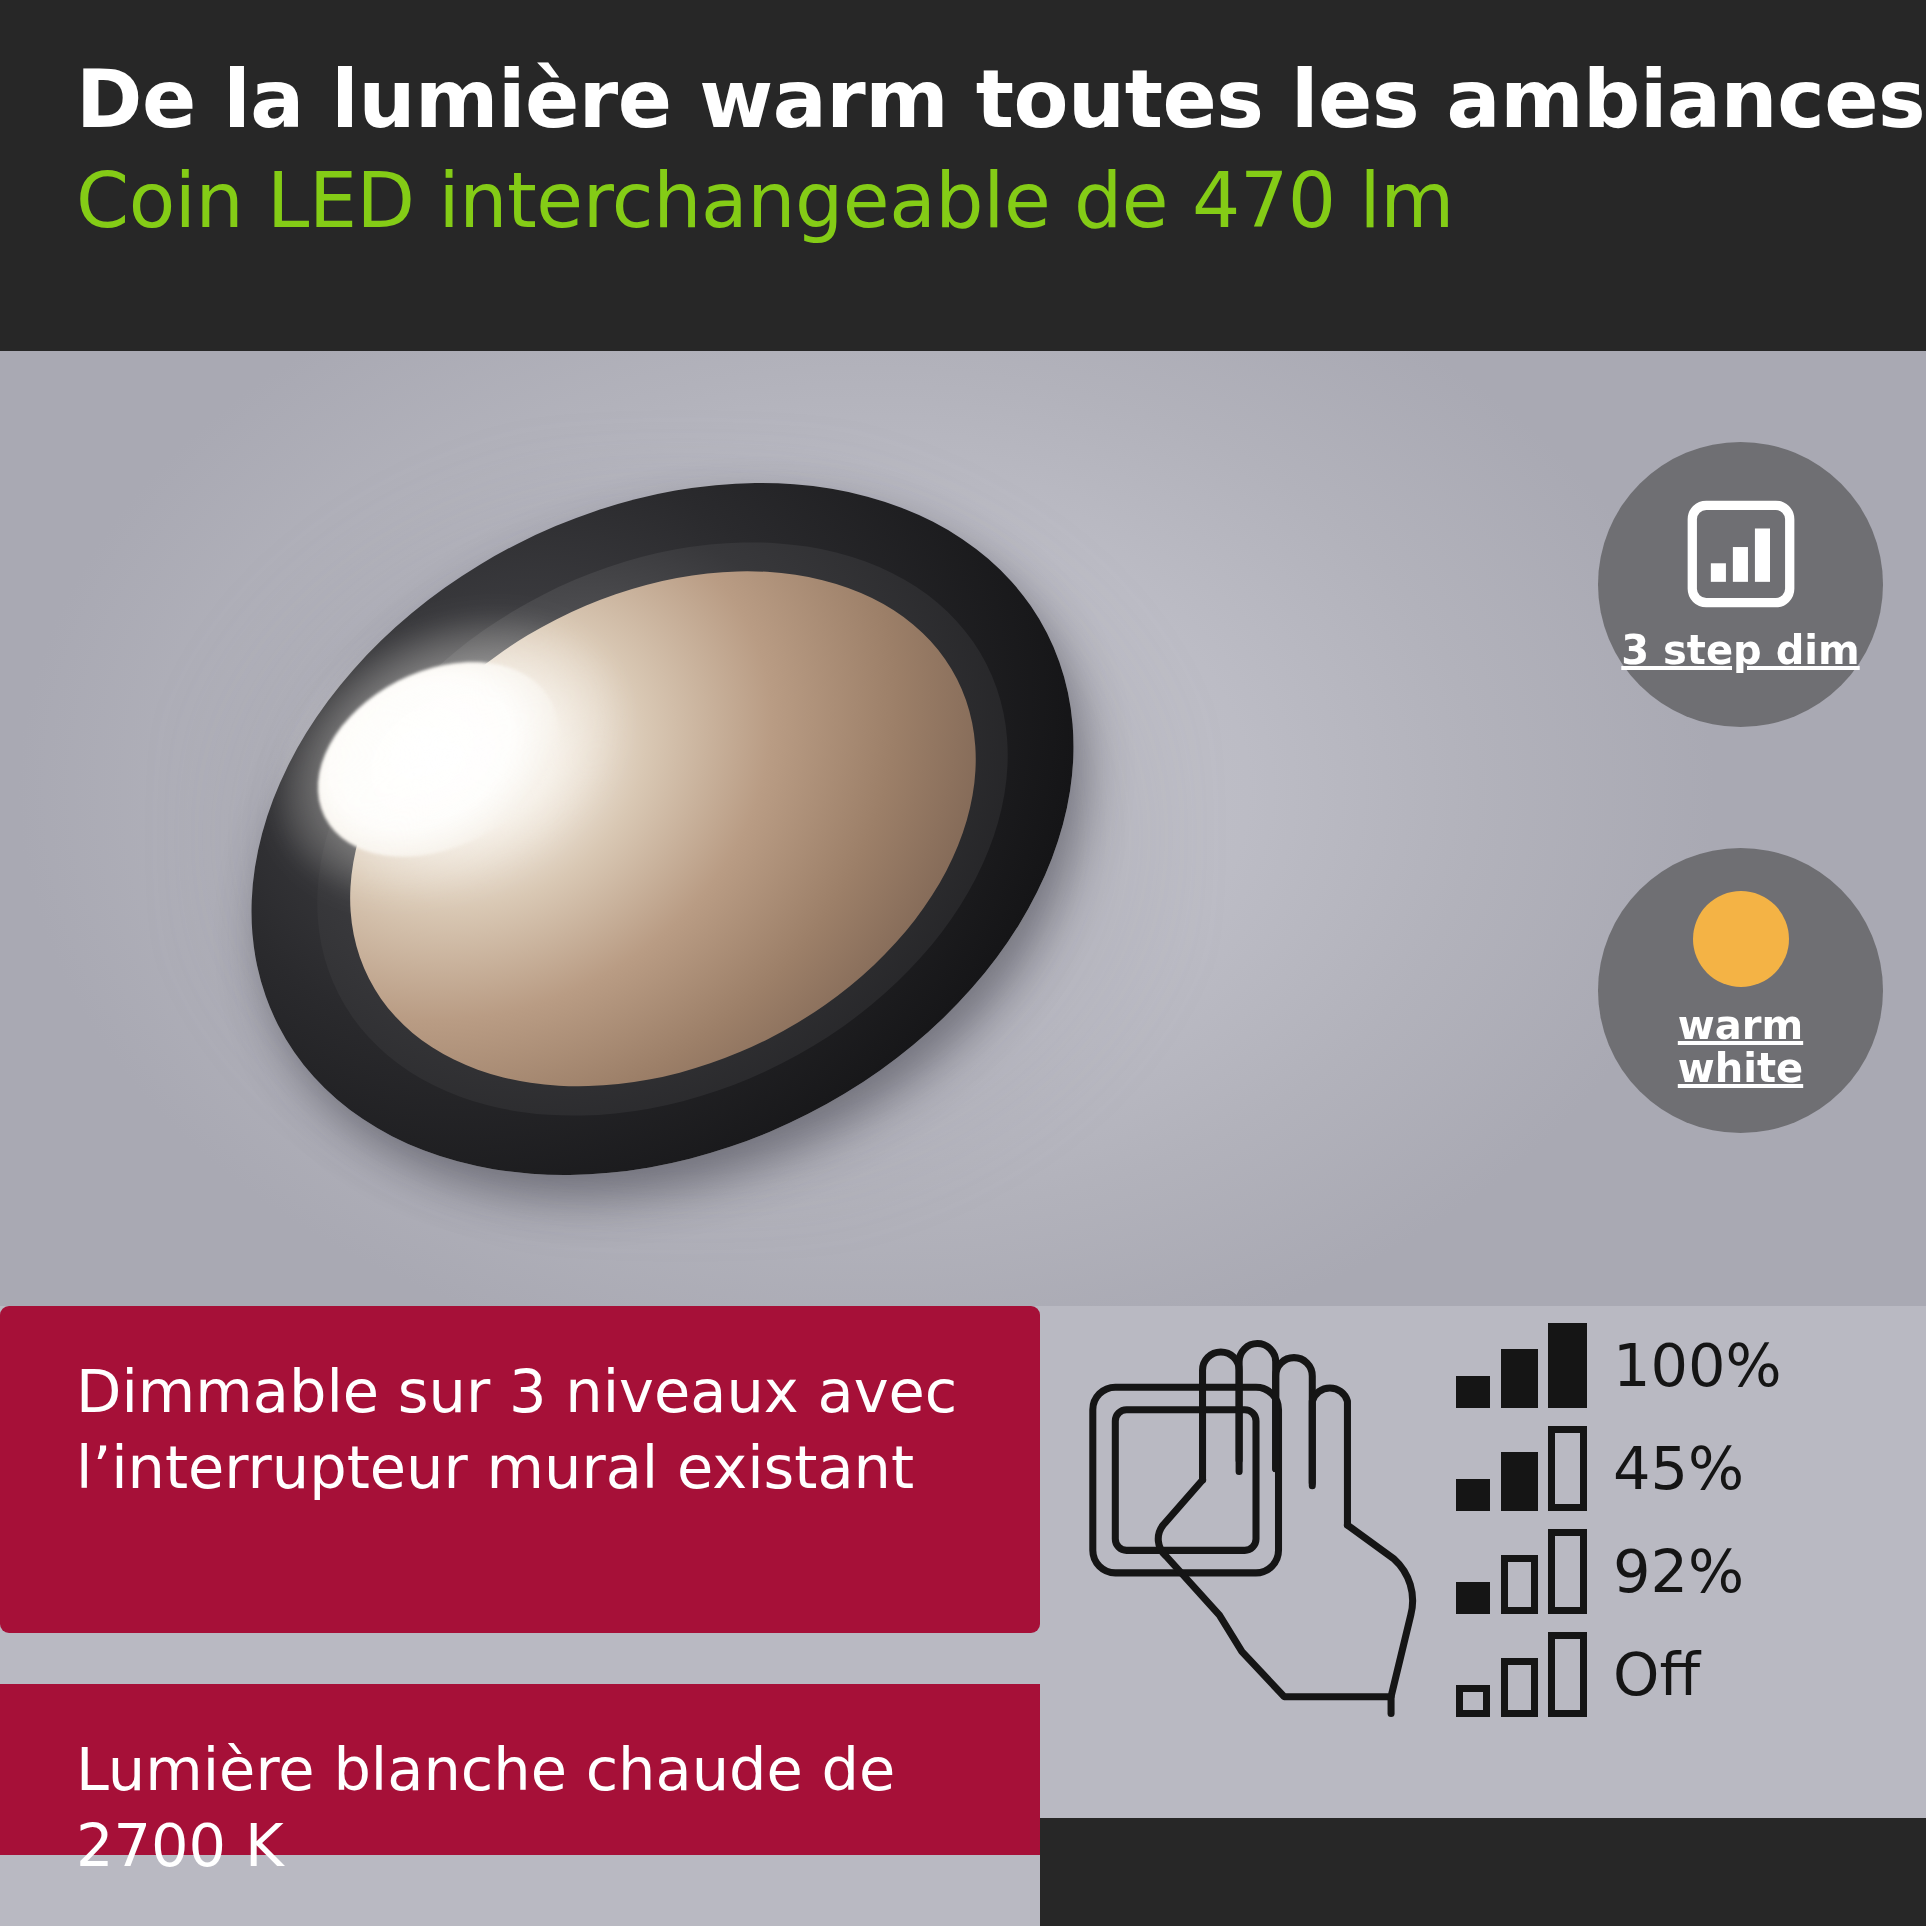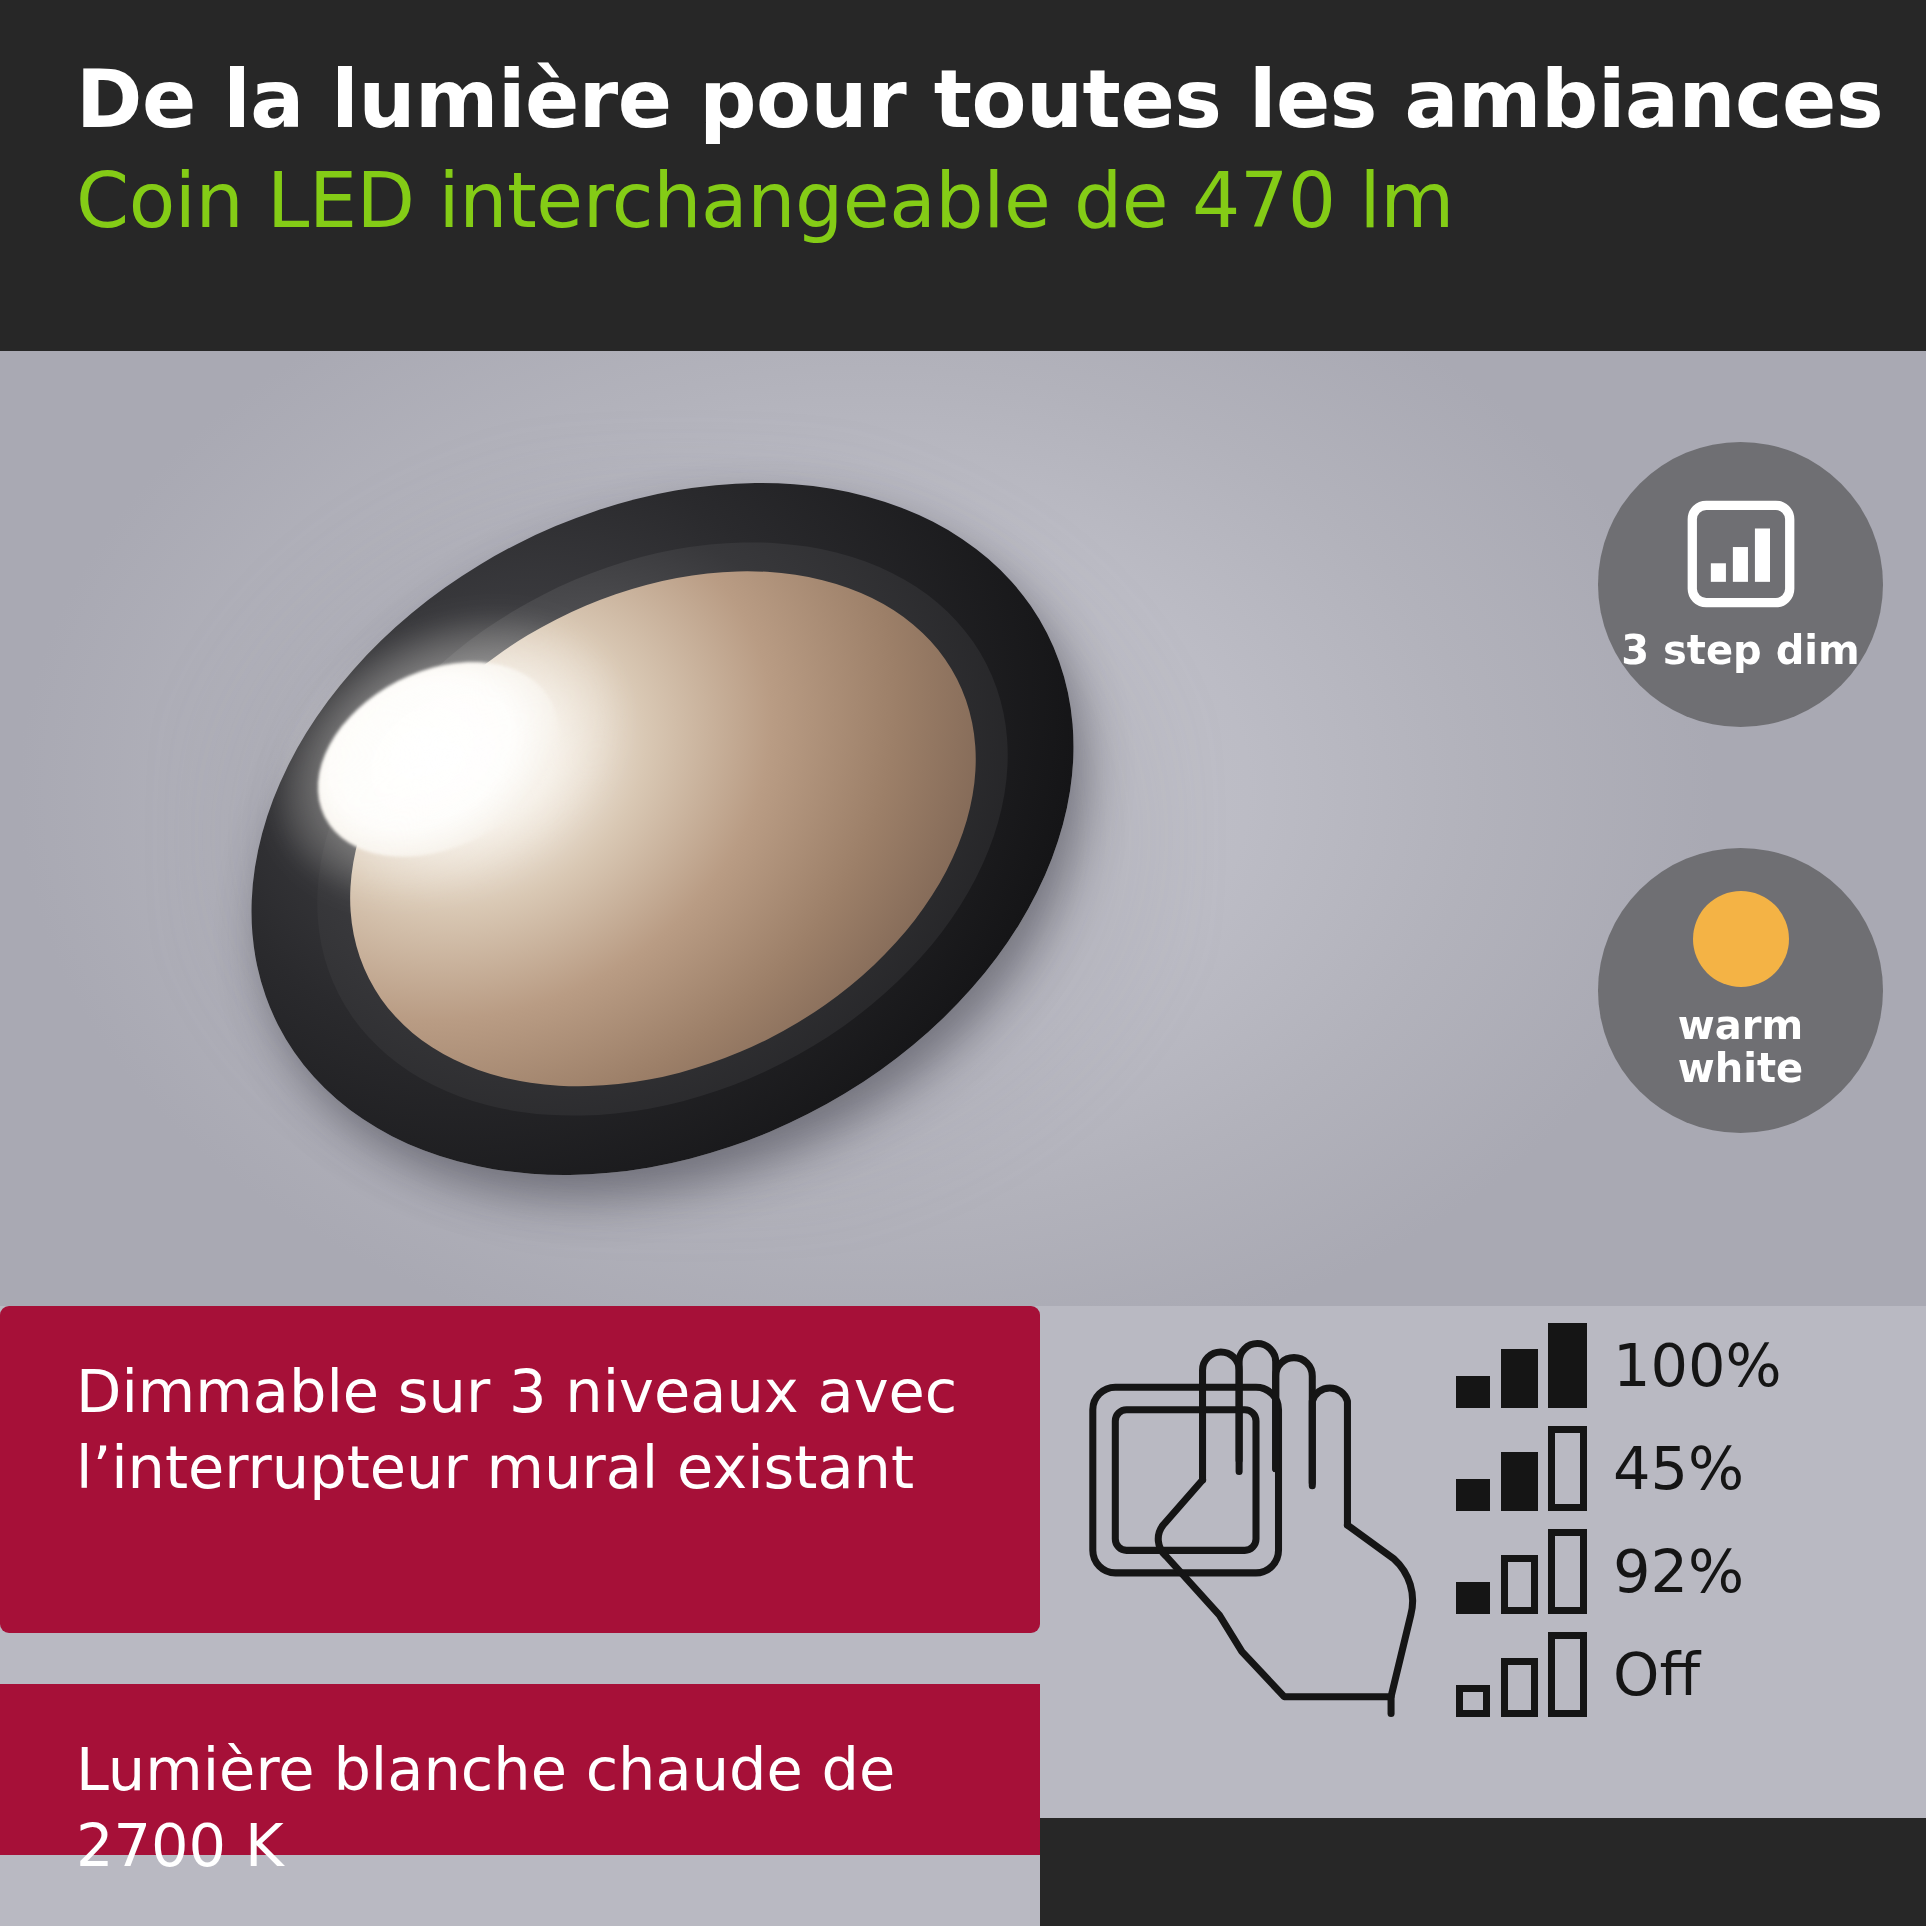--- a/index.html
+++ b/index.html
@@ -130,20 +130,21 @@
   }
   .badge-dim { right: 43px; top: 91px; }
   .badge-warm { right: 43px; top: 497px; }
   .badge-label {
     font-size: 40px;
     font-weight: 700;
     line-height: 1.08;
     text-align: center;
     margin-top: 17px;
     white-space: nowrap;
+    text-decoration: underline;
   }
   .badge-label.two-line { white-space: normal; }
   .warm-dot {
     width: 96px;
     height: 96px;
     border-radius: 50%;
     background: #f4b345;
   }
 
   
@@ -238,21 +239,21 @@
     height: 50px;
     background: #b9b9c2;
   }
 </style>
 </head>
 <body>
 
 <div class="poster">
 
   <div class="header">
-    <div class="header-title">De la lumière pour toutes les ambiances</div>
+    <div class="header-title">De la lumière warm toutes les ambiances</div>
     <div class="header-subtitle">Coin LED interchangeable de 470 lm</div>
   </div>
 
   <div class="photo">
     <div class="ceiling-shadow"></div>
     <div class="lamp">
       <div class="lamp-ring"></div>
       <div class="lamp-inner-edge"></div>
       <div class="lamp-cone"></div>
       <div class="lamp-led"></div>

